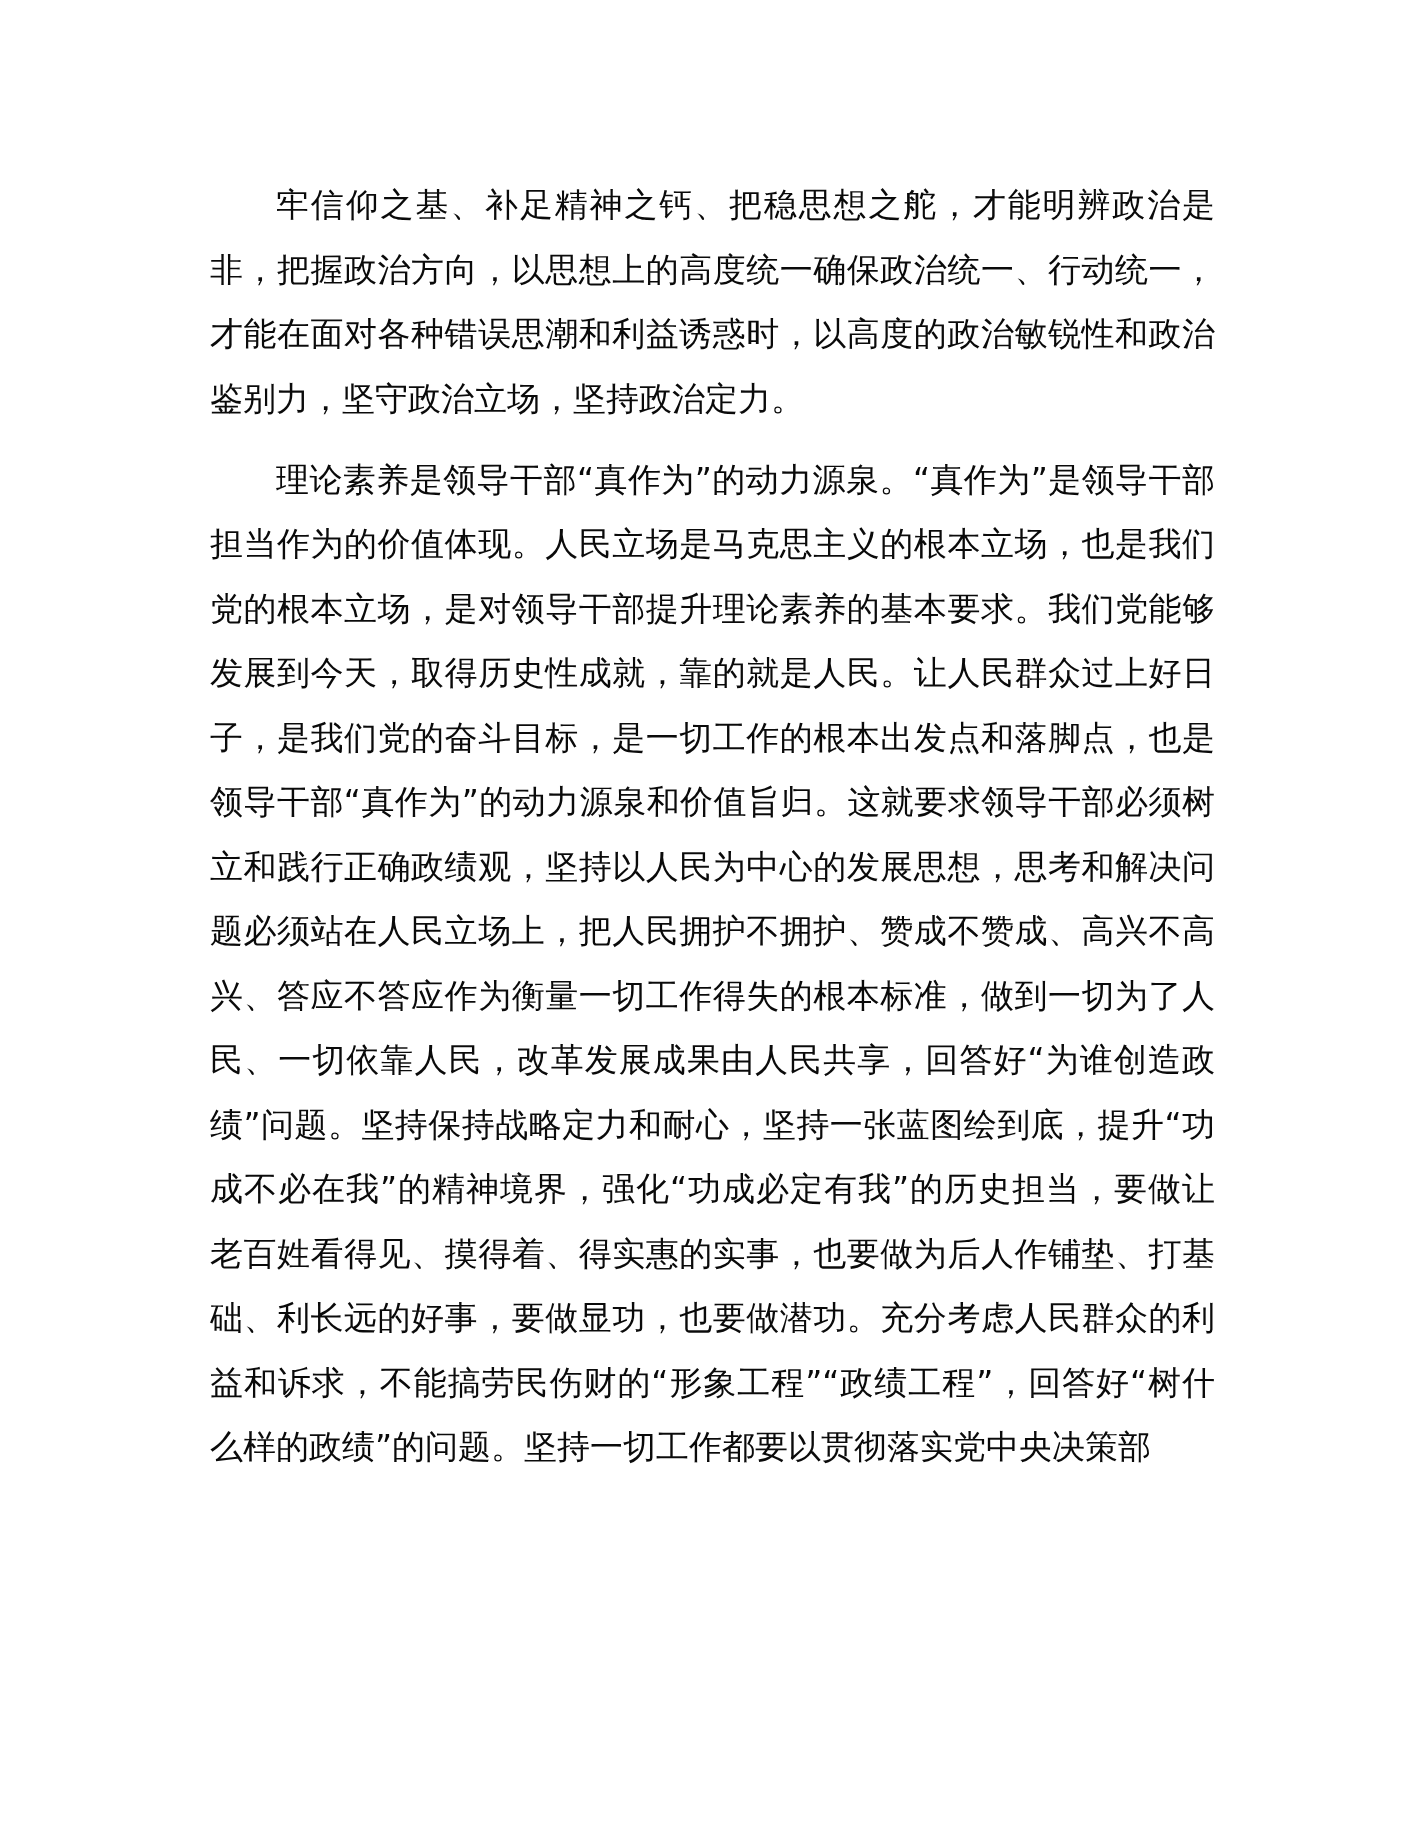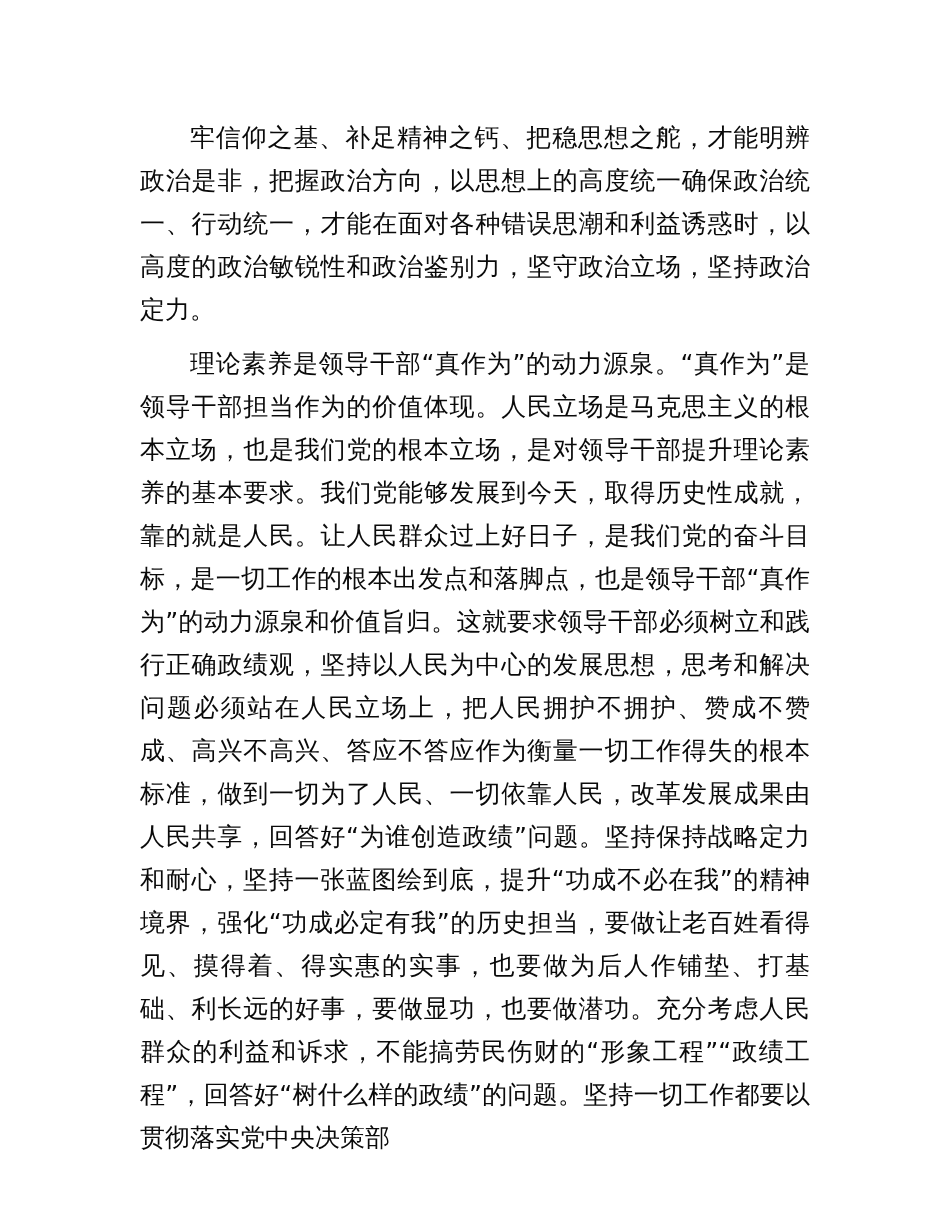--- a/index.html
+++ b/index.html
@@ -16,21 +16,21 @@
   .doc-page {
     box-sizing: border-box;
     width: 950px;
     height: 1230px;
     background: #ffffff;
     padding: 116px 140px 0 140px;
   }
   .doc-body {
     width: 670px;
     color: #0a0a0a;
-    font-size: 25px;
+    font-size: 22px;
     line-height: 43px;
     text-align: justify;
     text-justify: inter-ideograph;
     letter-spacing: 0;
   }
   .doc-body p {
     margin: 0 0 11px 0;
     text-indent: 2em;
     word-break: break-all;
   }

